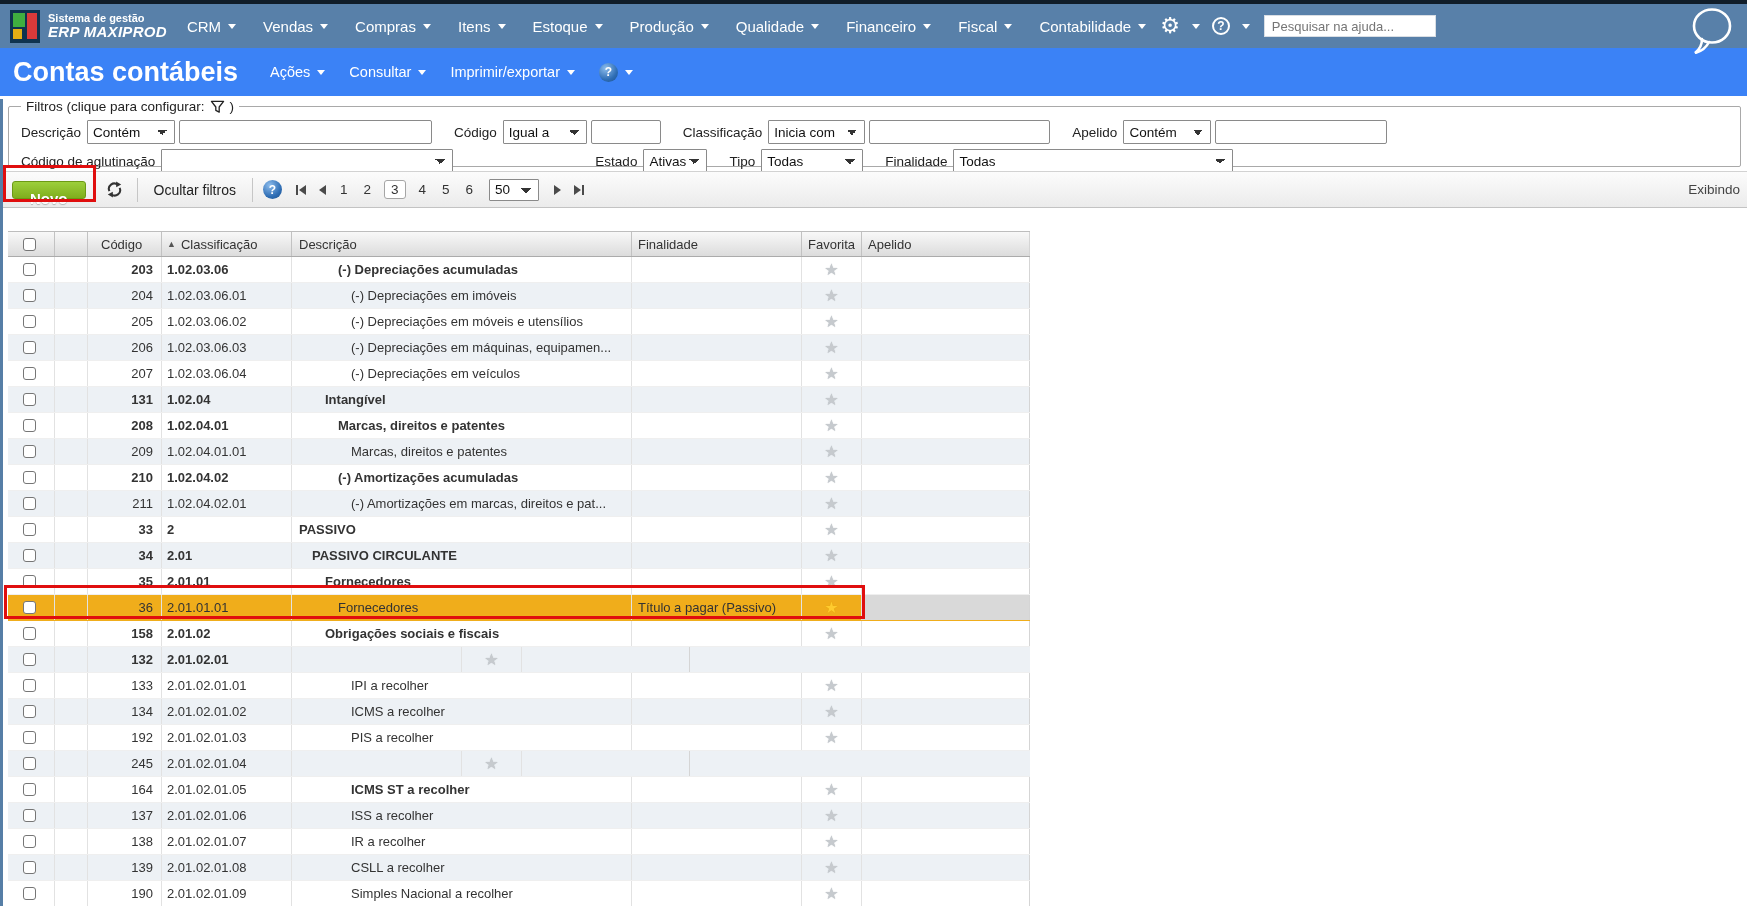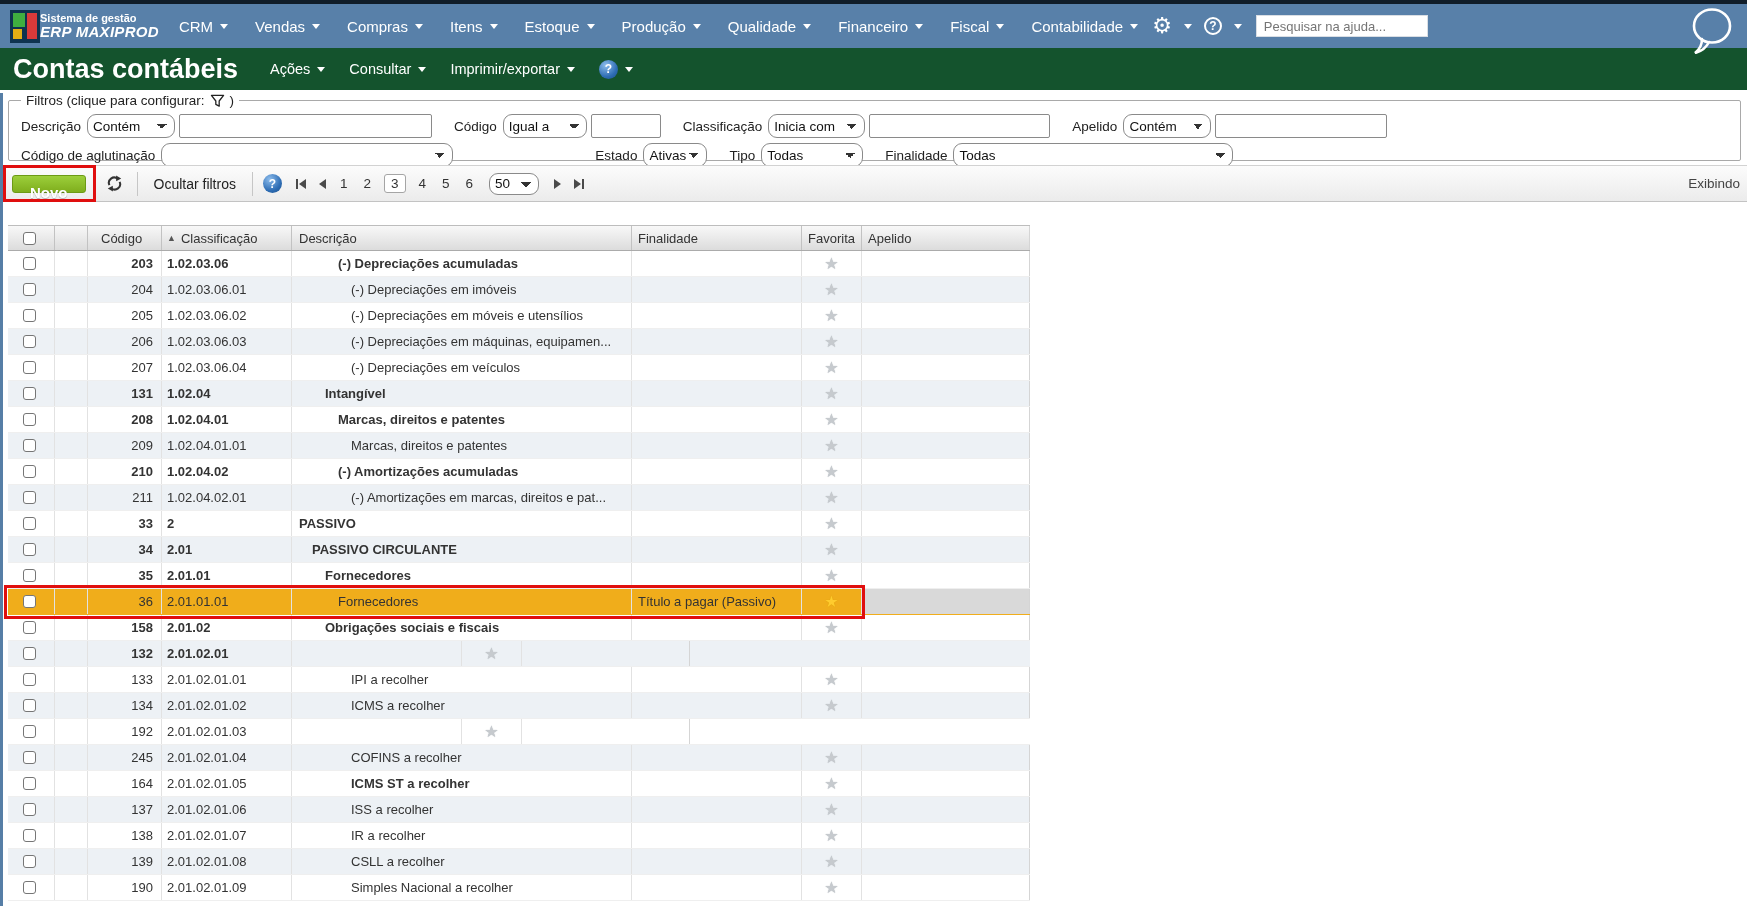--- a/index.html
+++ b/index.html
@@ -5,57 +5,57 @@
   * { box-sizing: border-box; }
   html,body { margin:0; padding:0; }
   body {
     width:1747px; height:906px; overflow:hidden; position:relative;
     font-family:"Liberation Sans", sans-serif; background:#fff;
   }
   
   .topstrip { height:4px; background:#101d29; }
   
   .nav { height:44px; background:#5880A9; display:flex; align-items:center; padding:0 10px; position:relative; }
-  .logo { display:flex; align-items:center; }
+  .logo { display:flex; align-items:center; gap:8px; }
   .logo-block { width:30px; height:33px; background:#0f334f; padding:3px; display:grid;
      grid-template-columns:12px 10px; grid-template-rows:14px 10px; gap:2px; justify-content:center; align-content:center; }
   .tile-green { background:#3fae3f; grid-column:1; grid-row:1; }
   .tile-yellow { background:#e2ae14; grid-column:1; grid-row:2; width:9px; }
   .tile-red { background:#d93a3a; grid-column:2; grid-row:1 / span 2; }
   .brand { color:#fff; line-height:1.1; white-space:nowrap; }
   .brand-top { font-size:11px; font-weight:bold; }
   .brand-bottom { font-size:15px; font-weight:bold; font-style:italic; letter-spacing:.3px; }
   .nav-menus { display:flex; gap:27px; margin-left:20px; align-items:center; }
   .nav-item { color:#fff; font-size:15px; display:flex; align-items:center; gap:7px; cursor:pointer; white-space:nowrap; }
   .caret { width:0; height:0; border:4px solid transparent; border-top:5px solid #fff; margin-top:5px; }
   .nav-icons { display:flex; align-items:center; gap:12px; margin-left:14px; }
   .gear { color:#fff; font-size:22px; line-height:1; cursor:pointer; }
   .help-ring { width:18px; height:18px; border:2px solid #fff; border-radius:50%; color:#fff;
      font-size:12px; font-weight:bold; display:flex; align-items:center; justify-content:center; cursor:pointer; }
   .nav-search { width:172px; height:22px; border:1px solid #d9dee4; font-size:13px; color:#666;
      padding:1px 7px; margin-left:14px; outline:none; }
   .chat-icon { position:absolute; right:12px; top:2px; }
   
-  .titlebar { height:42px; background:#14532d; display:flex; align-items:center; padding:16px 13px; }
+  .titlebar { height:48px; background:#3b82f6; display:flex; align-items:center; padding:16px 13px; }
   .page-title { font-size:27px; color:#fff; margin:0; font-weight:bold; }
   .tb-menus { display:flex; gap:24px; align-items:center; margin-left:32px; }
   .tb-item { color:#fff; font-size:14.5px; display:flex; align-items:center; gap:7px; cursor:pointer; white-space:nowrap; }
   .tb-help { width:19px; height:19px; border-radius:50%;
      background:radial-gradient(circle at 35% 28%, #8cbcec, #2e6db4 62%, #1b4f8a); color:#fff;
      font-weight:bold; font-size:12px; display:flex; align-items:center; justify-content:center; cursor:pointer; }
   
   .content { position:relative; border-left:3px solid #567ea6; height:816px; }
   fieldset.filters { margin:3px 6px 0 5px; border:1px solid #a9a9a9; border-radius:2px;
      padding:2px 8px 6px 12px; height:68px; }
   legend.flt-legend { font-size:13.5px; color:#222; padding:0 5px; display:flex; align-items:center; gap:5px;justify-content:flex-end; }
   .frow { display:flex; align-items:center; margin-top:3px; height:26px; }
   .flabel { font-size:13.5px; color:#222; margin-right:6px; white-space:nowrap; }
   .fgap { margin-right:22px; }
   select.sel { appearance:none; -webkit-appearance:none; height:24px; font-size:13.5px; color:#111;
-     border:1px solid #8a8a8a; border-radius:9px; padding:0 20px 0 5px;
+     border:1px solid #8a8a8a; border-radius:1px; padding:0 20px 0 5px;
      background:
        linear-gradient(45deg, transparent 50%, #333 50%) calc(100% - 12px) 55% / 5px 5px no-repeat,
        linear-gradient(135deg, #333 50%, transparent 50%) calc(100% - 7px) 55% / 5px 5px no-repeat,
        #fff; }
   input.fin { height:24px; border:1px solid #8a8a8a; border-radius:2px; font-size:13.5px; padding:0 5px; outline:none; }
   
   .w-op1 { width:88px; } .w-desc { width:253px; }
   .w-op2 { width:84px; } .w-cod { width:70px; }
   .w-op3 { width:97px; } .w-class { width:181px; }
   .w-op4 { width:88px; } .w-apel { width:172px; }
@@ -575,34 +575,34 @@
           </div>
           <div class="cell c8"></div>
         </div>
         <div class="row">
           <div class="cell c1">
             <input type="checkbox" class="cb" style="">
           </div>
           <div class="cell c2"></div>
           <div class="cell c3">192</div>
           <div class="cell c4">2.01.02.01.03</div>
+          <div class="cell c5" style="padding-left: 59px;">PIS a recolher</div>
           <div class="cell c6"></div>
           <div class="cell c7">
             <span class="fav">★</span>
           </div>
           <div class="cell c8"></div>
         </div>
         <div class="row alt">
           <div class="cell c1">
             <input type="checkbox" class="cb" style="">
           </div>
           <div class="cell c2"></div>
           <div class="cell c3">245</div>
           <div class="cell c4">2.01.02.01.04</div>
-          <div class="cell c5" style="padding-left: 59px;">COFINS a recolher</div>
           <div class="cell c6"></div>
           <div class="cell c7">
             <span class="fav">★</span>
           </div>
           <div class="cell c8"></div>
         </div>
         <div class="row">
           <div class="cell c1">
             <input type="checkbox" class="cb" style="">
           </div>

